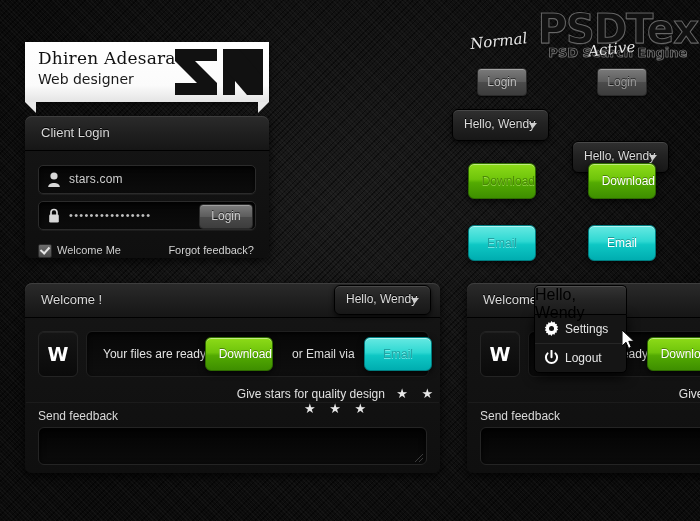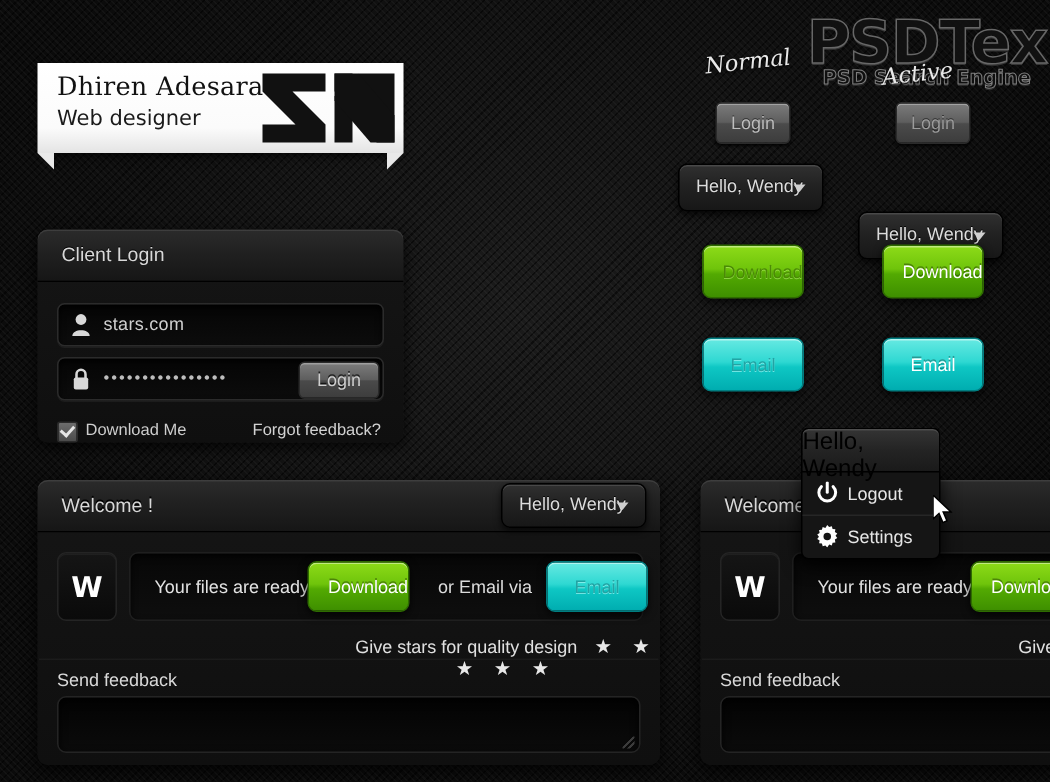--- a/index.html
+++ b/index.html
@@ -91,21 +91,20 @@
   #logo-mark {
     position: absolute; right: 4px; top: 5px;
     width: 92px; height: 50px;
   }
 
   
   .panel {
     background: linear-gradient(180deg,#1d1d1d 0%, #151515 6%, #0f0f0f 100%);
     border-radius: 7px;
     box-shadow: 0 3px 10px rgba(0,0,0,.8), inset 0 1px 0 rgba(255,255,255,.06);
-    margin-top: 37px;
   }
   .panel-head {
     height: 34px;
     border-radius: 7px 7px 0 0;
     background: linear-gradient(180deg,#2b2b2b 0%, #202020 48%, #161616 100%);
     border-bottom: 1px solid #000;
     box-shadow: inset 0 1px 0 rgba(255,255,255,.09);
     position: relative;
   }
   .panel-head-title {
@@ -369,21 +368,21 @@
             <path d="M4 8 V5.5 a3 3 0 0 1 6 0 V8" fill="none" stroke="#d8d8d8" stroke-width="1.7"></path>
             <rect x="2.2" y="7.6" width="9.6" height="8" rx="1.3" fill="#d8d8d8"></rect>
           </svg>
         </span>
         <span class="fval pw">••••••••••••••••</span>
         <span id="inline-login-btn">Login</span>
       </div>
 
       <div id="remember-row">
         <span class="checkbox"></span>
-        <span id="remember-label">Download Me</span>
+        <span id="remember-label">Welcome Me</span>
         <span id="forgot-link">Forgot feedback?</span>
       </div>
     </div>
   </div>
 
   <div class="abs handwritten" style="left:470px; top:32px;">Normal</div>
   <div class="abs handwritten" style="left:588px; top:40px;">Active</div>
 
   <div class="abs btn-grey" style="left:477px; top:68px;">Login</div>
   <div class="abs btn-grey active" style="left:597px; top:68px;">Login</div>
@@ -472,35 +471,35 @@
 
   <div class="abs" id="user-menu">
     <div class="menu-trigger">
       <span class="dd-label">Hello, Wendy</span>
       <span class="caret"></span>
     </div>
     <div class="menu-list">
       <div class="menu-item">
         <span class="mi-icon">
           <svg viewBox="0 0 15 15" width="15" height="15">
+            <path fill="#ffffff" d="M7.5 0 l1.25 1.4 1.8-.55 .5 1.83 1.88 .2 -.35 1.86 1.6 1.0 -1.15 1.5 1.15 1.5 -1.6 1.0 .35 1.86 -1.88 .2 -.5 1.83 -1.8-.55 L7.5 15 6.25 13.6 4.45 14.15 3.95 12.32 2.07 12.12 2.42 10.26 .82 9.26 1.97 7.76 .82 6.26 2.42 5.26 2.07 3.4 3.95 3.2 4.45 1.37 6.25 1.92 Z"></path>
+            <circle cx="7.5" cy="7.6" r="2.5" fill="#151515"></circle>
+          </svg>
+        </span>
+        <span class="mi-label">Settings</span>
+      </div>
+      <div class="menu-item">
+        <span class="mi-icon">
+          <svg viewBox="0 0 15 15" width="15" height="15">
             <path d="M3.6 3.4 a5.6 5.6 0 1 0 7.8 0" fill="none" stroke="#ffffff" stroke-width="2" stroke-linecap="round"></path>
             <line x1="7.5" y1="0.8" x2="7.5" y2="7.2" stroke="#ffffff" stroke-width="2" stroke-linecap="round"></line>
           </svg>
         </span>
         <span class="mi-label">Logout</span>
       </div>
-      <div class="menu-item">
-        <span class="mi-icon">
-          <svg viewBox="0 0 15 15" width="15" height="15">
-            <path fill="#ffffff" d="M7.5 0 l1.25 1.4 1.8-.55 .5 1.83 1.88 .2 -.35 1.86 1.6 1.0 -1.15 1.5 1.15 1.5 -1.6 1.0 .35 1.86 -1.88 .2 -.5 1.83 -1.8-.55 L7.5 15 6.25 13.6 4.45 14.15 3.95 12.32 2.07 12.12 2.42 10.26 .82 9.26 1.97 7.76 .82 6.26 2.42 5.26 2.07 3.4 3.95 3.2 4.45 1.37 6.25 1.92 Z"></path>
-            <circle cx="7.5" cy="7.6" r="2.5" fill="#151515"></circle>
-          </svg>
-        </span>
-        <span class="mi-label">Settings</span>
-      </div>
     </div>
   </div>
 
   <div id="cursor-arrow">
     <svg viewBox="0 0 13 20" width="13" height="20">
       <polygon points="0,0 0,16 4,12.3 6.6,18.4 9.3,17.2 6.8,11.3 12,11.3" fill="#ffffff" stroke="#000000" stroke-width="1"></polygon>
     </svg>
   </div>
 
 </div>

